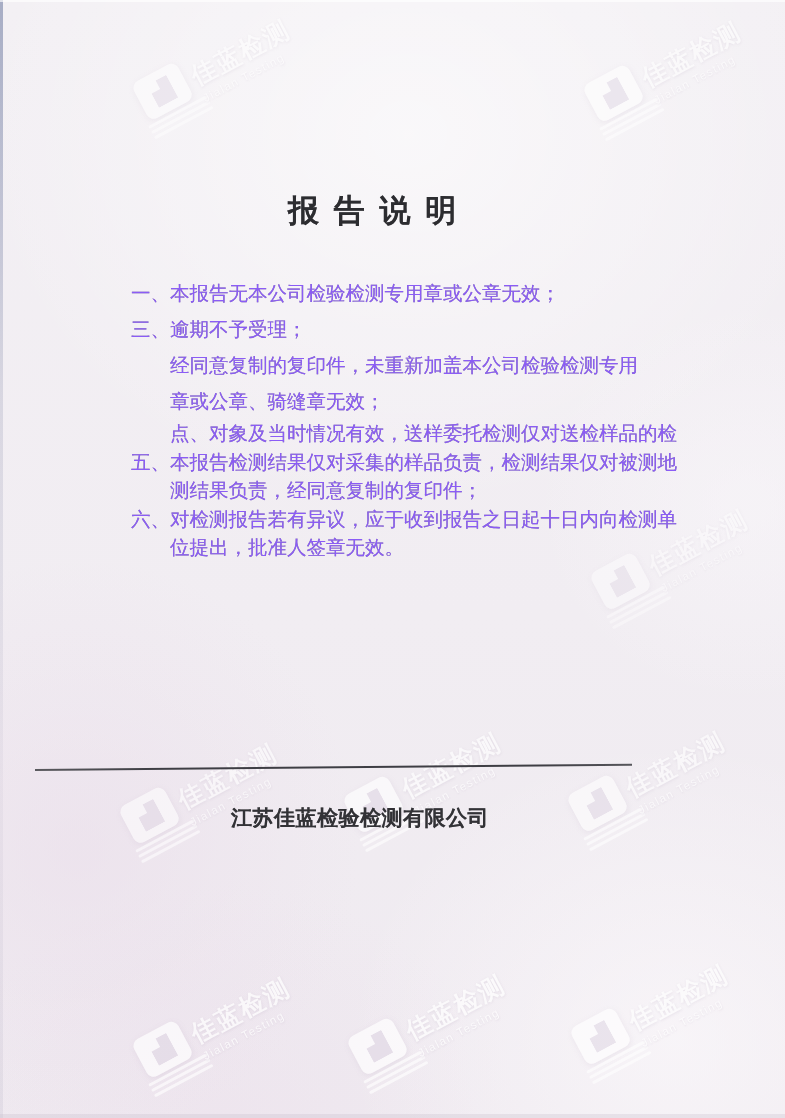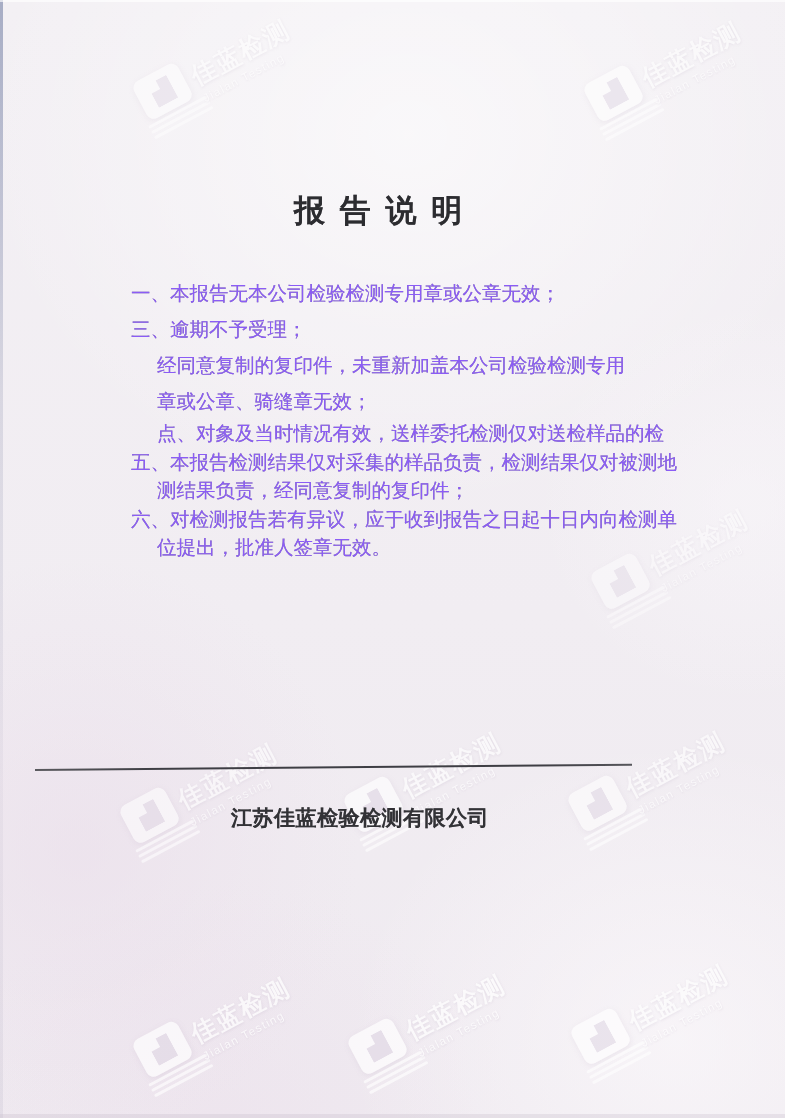--- a/index.html
+++ b/index.html
@@ -49,33 +49,33 @@
     text-shadow:0 1px 3px rgba(186,170,192,.4);
   }
   .wm-en{
     font-size:11.5px;color:#ffffff;letter-spacing:1.5px;white-space:nowrap;margin-top:1px;
     font-family:"Liberation Sans","DejaVu Sans",sans-serif;
     text-shadow:0 1px 2px rgba(186,170,192,.4);
   }
 
   
   .page-title{
-    position:absolute;top:190px;left:18px;width:720px;text-align:center;
+    position:absolute;top:190px;left:12px;width:720px;text-align:center;
     font-size:31px;font-weight:bold;color:#2c2c30;word-spacing:7px;
     text-shadow:0 0 .6px rgba(44,44,48,.6);
   }
   .notes{
     position:absolute;top:276px;left:131px;width:610px;
     font-size:19.5px;color:#8b5cf6;
     text-shadow:0 0 .6px rgba(57,57,61,.55);
   }
   .note-line{white-space:nowrap;}
   .note-item.wide .note-line{line-height:36px;}
   .note-item.tight .note-line{line-height:28.5px;}
-  .note-line.cont{margin-left:26px;}
+  .note-line.cont{margin-left:39px;}
   .num{display:inline-block;width:39px;}
 
   .separator{
     position:absolute;left:35px;top:769px;width:597px;height:2px;
     background:linear-gradient(90deg,#5a5a5e,#3e3e44 20%,#3e3e44 85%,#57575c);
     transform:rotate(-0.5deg);transform-origin:left center;
   }
   .company{
     position:absolute;top:804px;left:0;width:720px;text-align:center;
     font-size:21px;font-weight:bold;color:#323236;letter-spacing:.5px;

